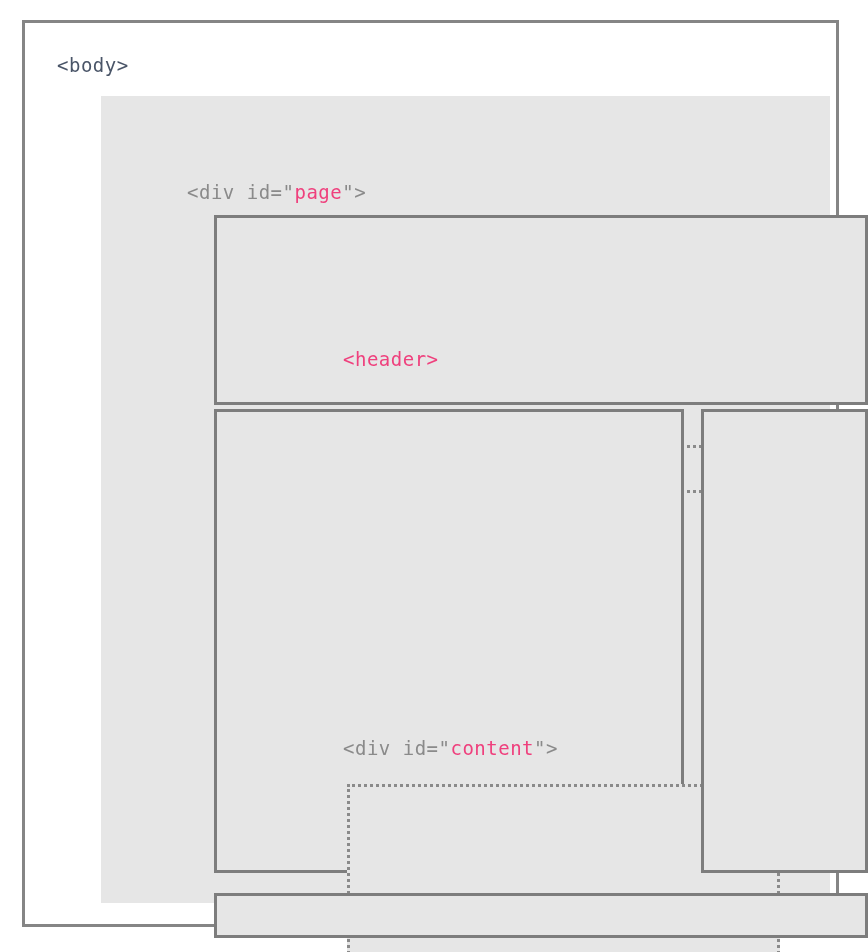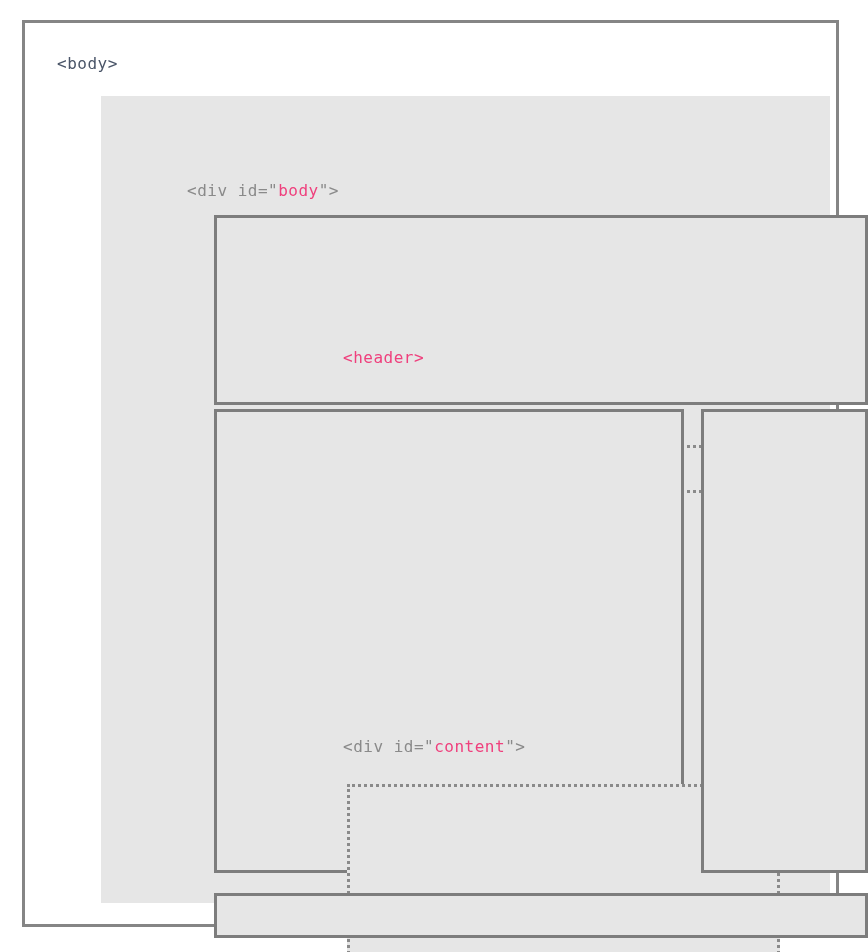--- a/index.html
+++ b/index.html
@@ -10,21 +10,21 @@
     width: 868px;
     height: 952px;
     background: #ffffff;
     font-family: "DejaVu Sans Mono", "Liberation Mono", monospace;
     overflow: hidden;
   }
 
   
   .label {
     font-family: "DejaVu Sans Mono", "Liberation Mono", monospace;
-    font-size: 16px;
+    font-size: 19px;
     line-height: 1;
     white-space: pre;
     letter-spacing: 0.5px;
   }
   .tag-pink   { color: #ef407d; }
   .tag-gray   { color: #8a8a8a; }
   .tag-slate  { color: #4a5568; }
 
   
   #body-frame {
@@ -146,21 +146,21 @@
 </style>
 </head>
 <body>
 
 <div id="body-frame">
 
   <span id="body-label" class="label tag-slate">&lt;body&gt;</span>
 
   <div id="page-box">
 
-    <span id="page-label" class="label"><span class="tag-gray">&lt;div id="</span><span class="tag-pink">body</span><span class="tag-gray">"&gt;</span></span>
+    <span id="page-label" class="label"><span class="tag-gray">&lt;div id="</span><span class="tag-pink">page</span><span class="tag-gray">"&gt;</span></span>
 
     <div id="header-box">
       <span id="header-label" class="label tag-pink">&lt;header&gt;</span>
 
       <div id="nav-box">
         <span id="nav-label" class="label tag-pink">&lt;nav&gt;</span>
       </div>
     </div>
 
     <div id="content-box">

